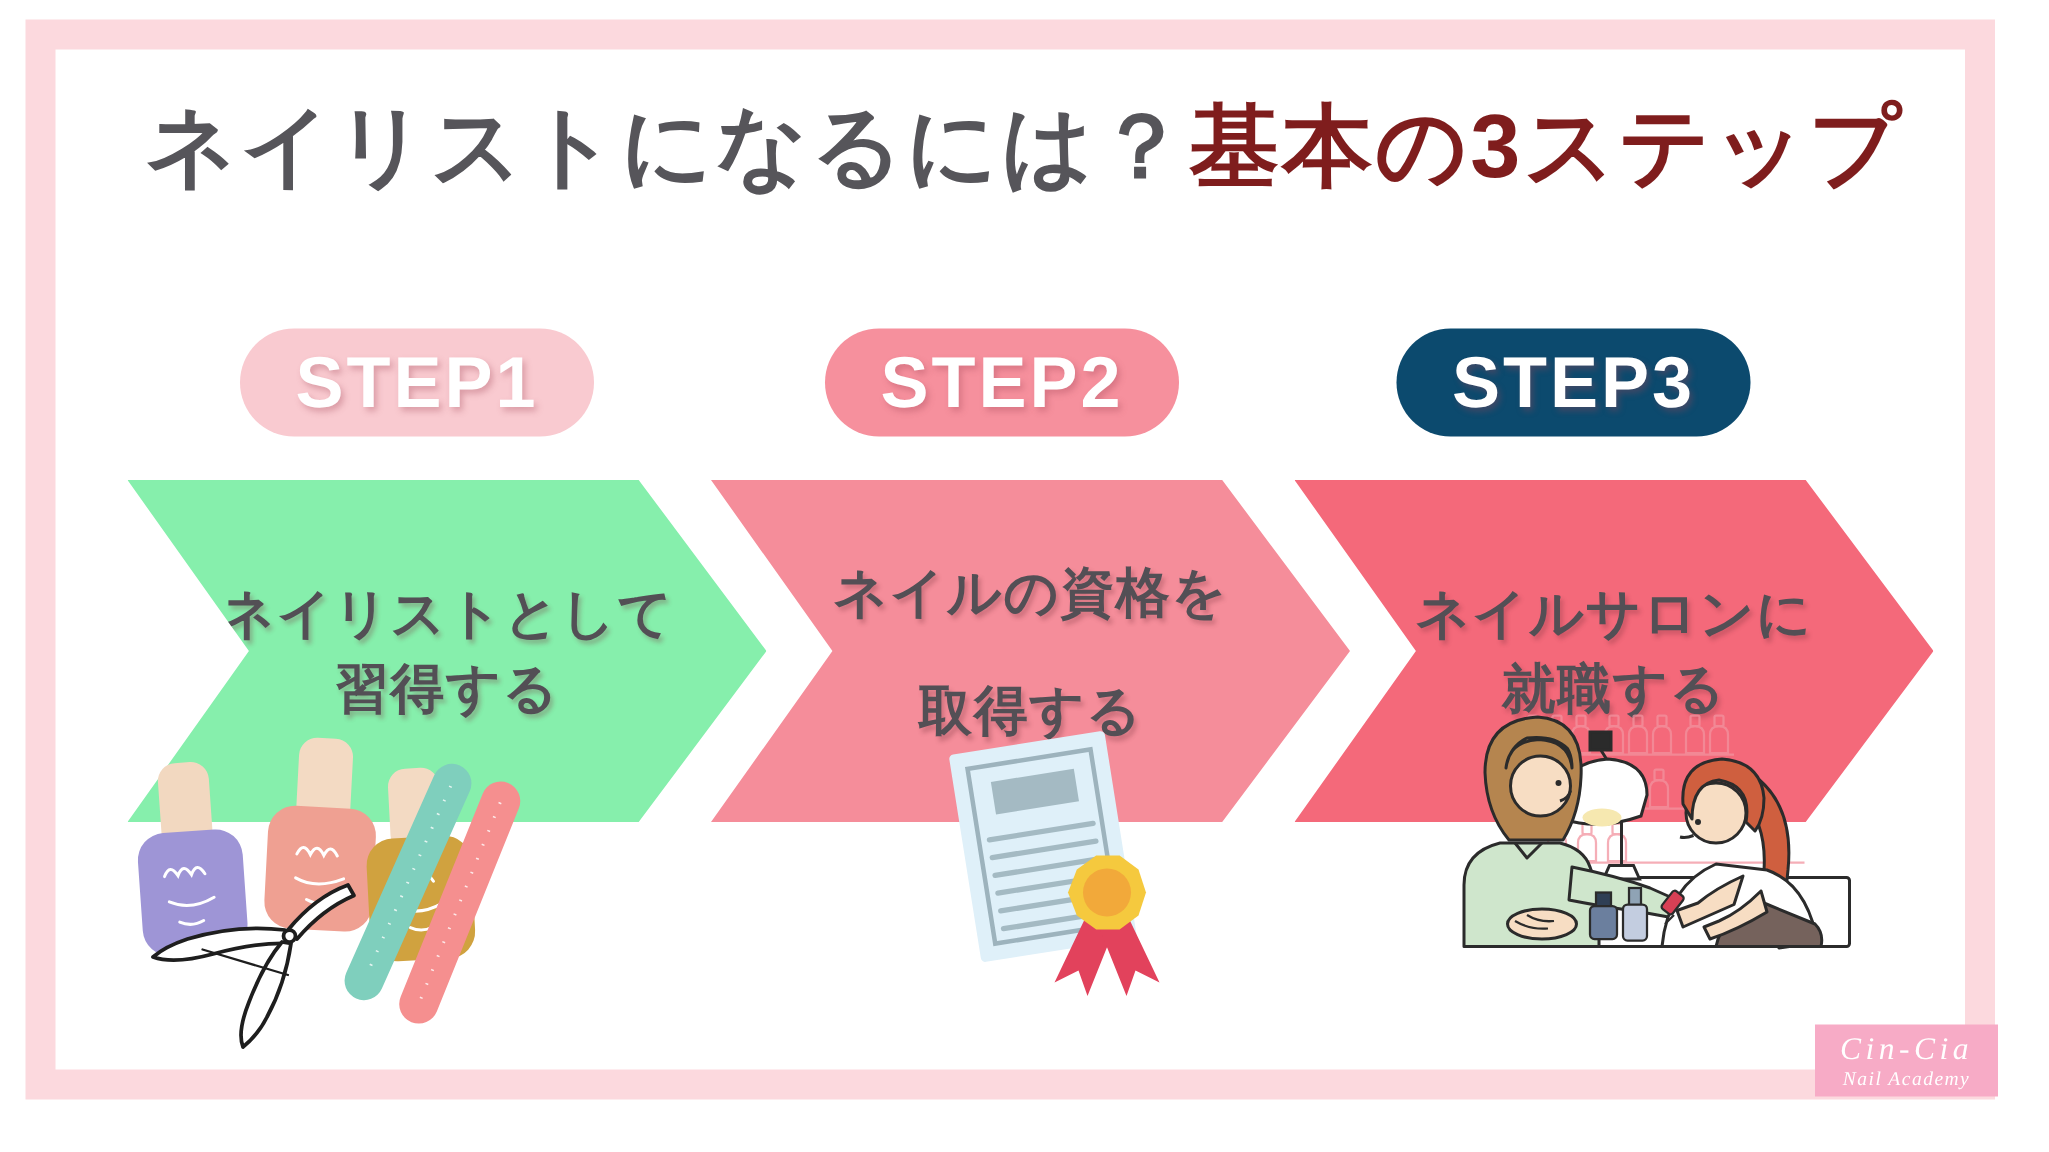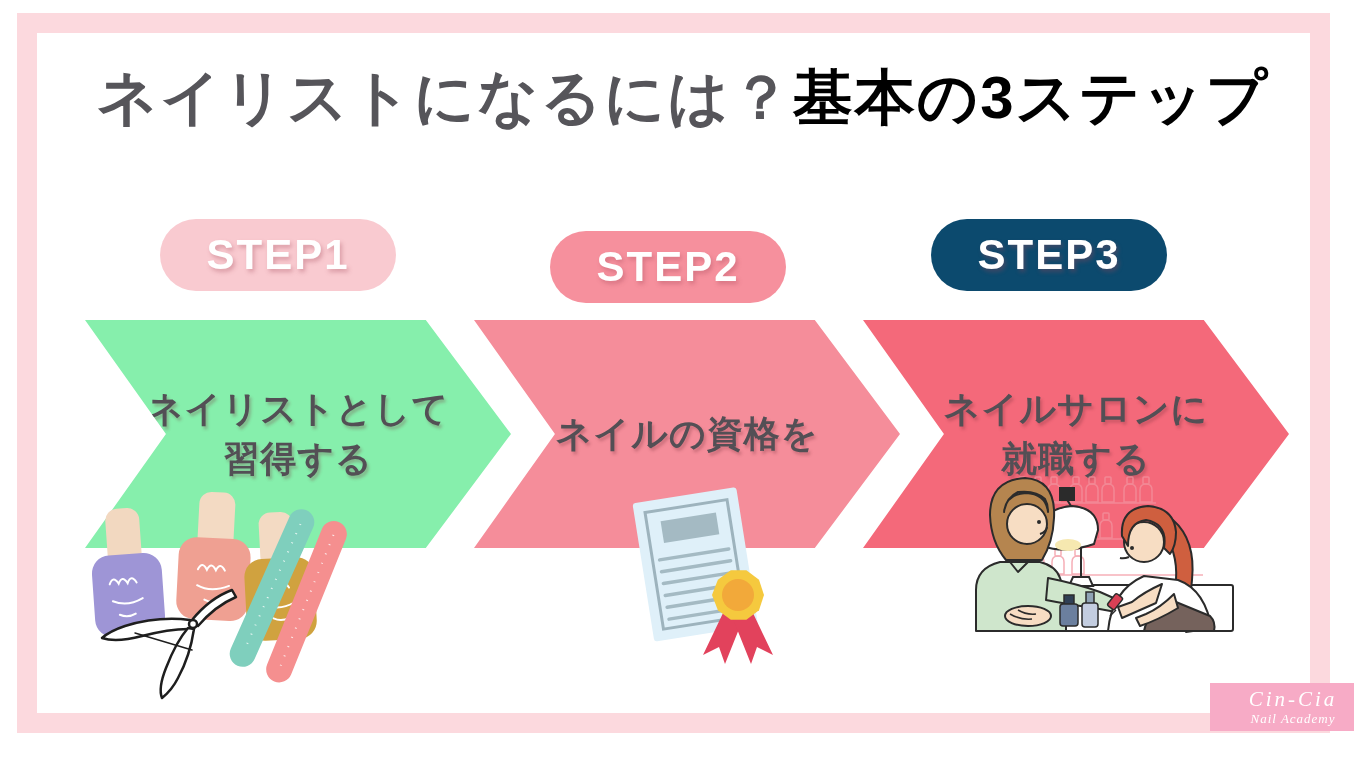--- a/index.html
+++ b/index.html
@@ -6,21 +6,21 @@
   .canvas{position:relative;width:1366px;height:768px;background:#ffffff;overflow:hidden;
           font-family:"Liberation Sans","DejaVu Sans",sans-serif;}
   .frame{position:absolute;left:17px;top:13px;width:1313px;height:720px;
          border:20px solid #fcd9de;box-sizing:border-box;pointer-events:none;}
   .title{position:absolute;top:58px;left:0;width:100%;text-align:center;
          font-size:60px;font-weight:bold;letter-spacing:2px;white-space:nowrap;}
   .title .t-dark{color:#56555a;margin-top:24px;}
   .title .t-pink{color:#f9a2ad;}
   .badge{position:absolute;top:219px;width:236px;height:72px;border-radius:36px;
          display:flex;align-items:center;justify-content:center;color:#ffffff;
-         font-size:42px;font-weight:bold;letter-spacing:2px;
+         font-size:48px;font-weight:bold;letter-spacing:2px;
          text-shadow:2px 3px 4px rgba(160,70,85,0.35);}
   .badge1{left:160px;} .badge2{left:550px;} .badge3{left:931px;}
   .chevron{position:absolute;top:320px;width:426px;height:228px;
            clip-path:polygon(0 0,80% 0,100% 50%,80% 100%,0 100%,19% 50%);
            display:flex;flex-direction:column;align-items:center;justify-content:center;}
   .chev1{left:85px;} .chev2{left:474px;gap:29px;} .chev3{left:863px;}
   .chev-line{font-size:36px;font-weight:bold;color:#534f55;line-height:50px;
              letter-spacing:1px;text-shadow:2px 3px 3px rgba(120,50,60,0.30);white-space:nowrap;}
   .illus{position:absolute;}
   #illus1{left:80px;top:478px;}
@@ -33,39 +33,40 @@
   .logo-sub{font-size:13px;line-height:15px;letter-spacing:1px;}
 </style>
 </head>
 <body>
 
 <div class="canvas">
 
   <div class="frame" style="border-color: rgb(252, 217, 222);"></div>
 
   <div class="title">
-    <span class="t-dark" style="color: rgb(86, 85, 90);">ネイリストになるには？</span><span class="t-pink" style="color: #000000;">基本の3ステップ</span>
+    <span class="t-dark" style="color: rgb(86, 85, 90);">ネイリストになるには？</span><span class="t-pink" style="color: #7f1d1d;">基本の3ステップ</span>
   </div>
 
   <div class="badge badge1" style="background: rgb(249, 202, 208);">
     <span>STEP1</span>
   </div>
-  <div class="badge badge2" style="background: rgb(246, 144, 157); margin-top: 12px;">
+  <div class="badge badge2" style="background: rgb(246, 144, 157);">
     <span>STEP2</span>
   </div>
   <div class="badge badge3" style="background: #0c4a6e;">
     <span>STEP3</span>
   </div>
 
   <div class="chevron chev1" style="background: #86efac;">
     <div class="chev-line">ネイリストとして</div>
     <div class="chev-line">習得する</div>
   </div>
   <div class="chevron chev2" style="background: rgb(245, 141, 154);">
     <div class="chev-line">ネイルの資格を</div>
+    <div class="chev-line">取得する</div>
   </div>
   <div class="chevron chev3" style="background: rgb(244, 105, 122);">
     <div class="chev-line">ネイルサロンに</div>
     <div class="chev-line">就職する</div>
   </div>
 
   <svg id="illus1" class="illus" width="330" height="235" viewBox="0 0 330 235">
 
     <g transform="rotate(-4 50 110)">
       <rect x="30" y="30" width="34" height="58" rx="12" fill="#f2d8c0"></rect>
@@ -203,18 +204,18 @@
     </g>
 
     <g stroke="#2b2b2b" stroke-width="1.5">
       <rect x="116" y="135" width="10" height="11" fill="#2f3f55"></rect>
       <rect x="112" y="144" width="18" height="22" rx="3" fill="#6b7f9e"></rect>
       <rect x="138" y="132" width="8" height="13" fill="#8fa3b5"></rect>
       <rect x="134" y="143" width="16" height="24" rx="3" fill="#c3cde0"></rect>
     </g>
   </svg>
 
-  <div class="logo" style="background: rgb(247, 171, 198); padding-left: 22px;">
+  <div class="logo" style="background: rgb(247, 171, 198);">
     <div class="logo-name">Cin-Cia</div>
     <div class="logo-sub">Nail Academy</div>
   </div>
 
 </div>
 
 </body></html>

